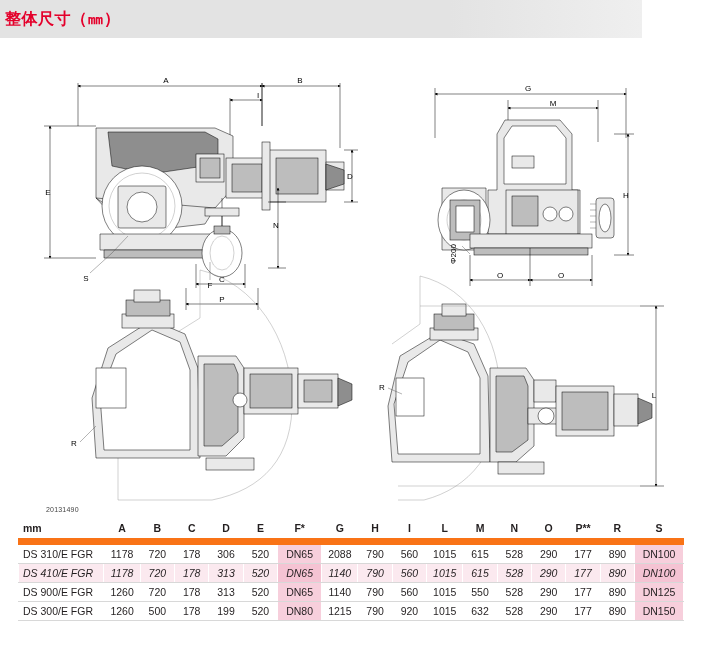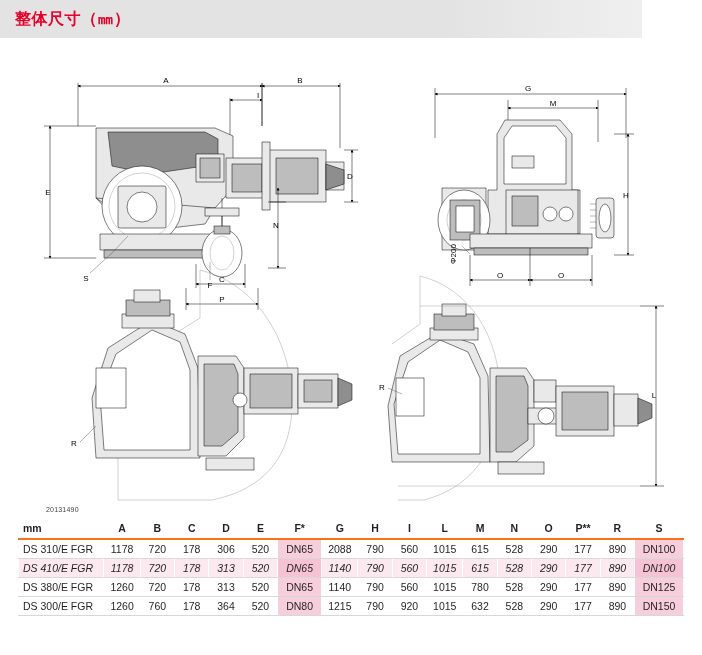--- a/index.html
+++ b/index.html
@@ -20,21 +20,21 @@
   .header-bar {
     position: absolute;
     left: 0;
     top: 0;
     width: 642px;
     height: 38px;
     background: linear-gradient(to right, #e3e3e3 0%, #e3e3e3 70%, #efefef 100%);
   }
   .header-title {
     position: absolute;
-    left: 15px;
+    left: 5px;
     top: 9px;
     font-size: 16px;
     font-weight: bold;
     color: #e4002b;
     letter-spacing: 0.5px;
   }
 
   
   .drawing-area {
     position: absolute;
@@ -72,21 +72,21 @@
   table.specs th, table.specs td {
     border: 1px solid #ffffff;
     text-align: center;
     padding: 3px 1px 3px 1px;
     white-space: nowrap;
     font-weight: normal;
   }
   table.specs thead th {
     font-weight: bold;
     background: #ffffff;
-    border-bottom: 2px solid #f97316;
+    border-bottom: 7px solid #f97316;
     padding-bottom: 4px;
   }
   table.specs thead th.firstcol {
     text-align: left;
     padding-left: 4px;
   }
   table.specs tbody td.firstcol {
     text-align: left;
     padding-left: 4px;
     margin-top: 32px;
@@ -402,44 +402,44 @@
         <td>560</td>
         <td>1015</td>
         <td>615</td>
         <td>528</td>
         <td>290</td>
         <td>177</td>
         <td>890</td>
         <td class="pink">DN100</td>
       </tr>
       <tr>
-        <td class="firstcol">DS 380/E FGR</td>
+        <td class="firstcol">DS 900/E FGR</td>
         <td>1260</td>
         <td>720</td>
         <td>178</td>
         <td>313</td>
         <td>520</td>
         <td class="pink">DN65</td>
         <td>1140</td>
         <td>790</td>
         <td>560</td>
         <td>1015</td>
-        <td>780</td>
+        <td>550</td>
         <td>528</td>
         <td>290</td>
         <td>177</td>
         <td>890</td>
         <td class="pink">DN125</td>
       </tr>
       <tr>
         <td class="firstcol">DS 300/E FGR</td>
         <td>1260</td>
-        <td>760</td>
+        <td>500</td>
         <td>178</td>
-        <td>364</td>
+        <td>199</td>
         <td>520</td>
         <td class="pink">DN80</td>
         <td>1215</td>
         <td>790</td>
         <td>920</td>
         <td>1015</td>
         <td>632</td>
         <td>528</td>
         <td>290</td>
         <td>177</td>

